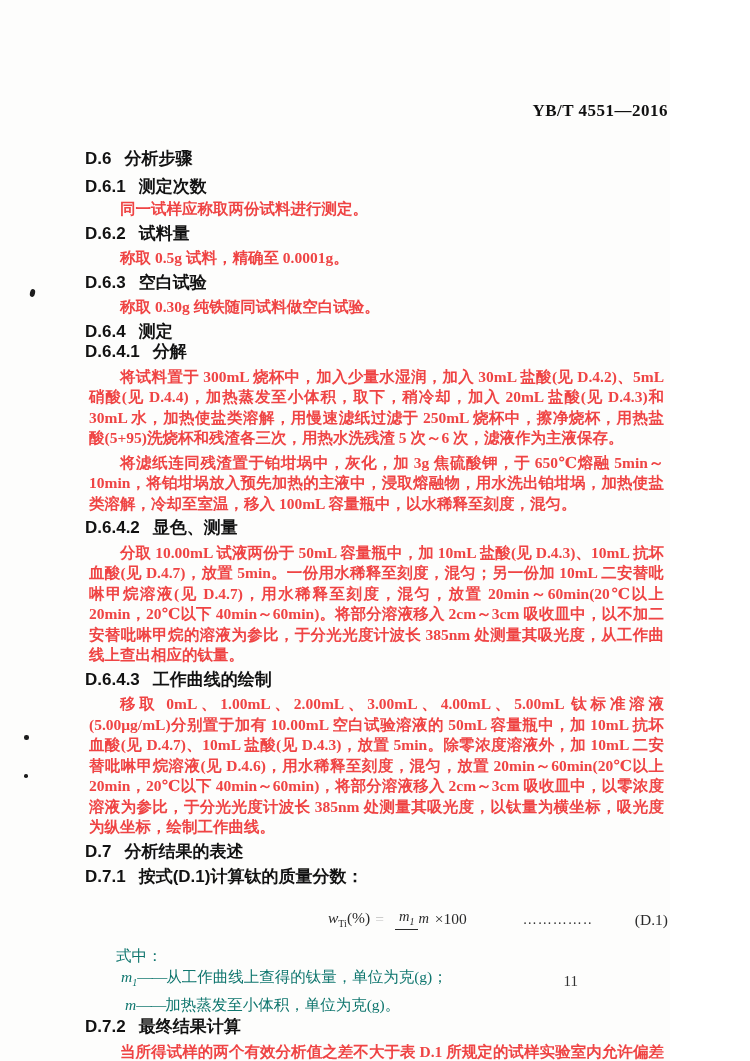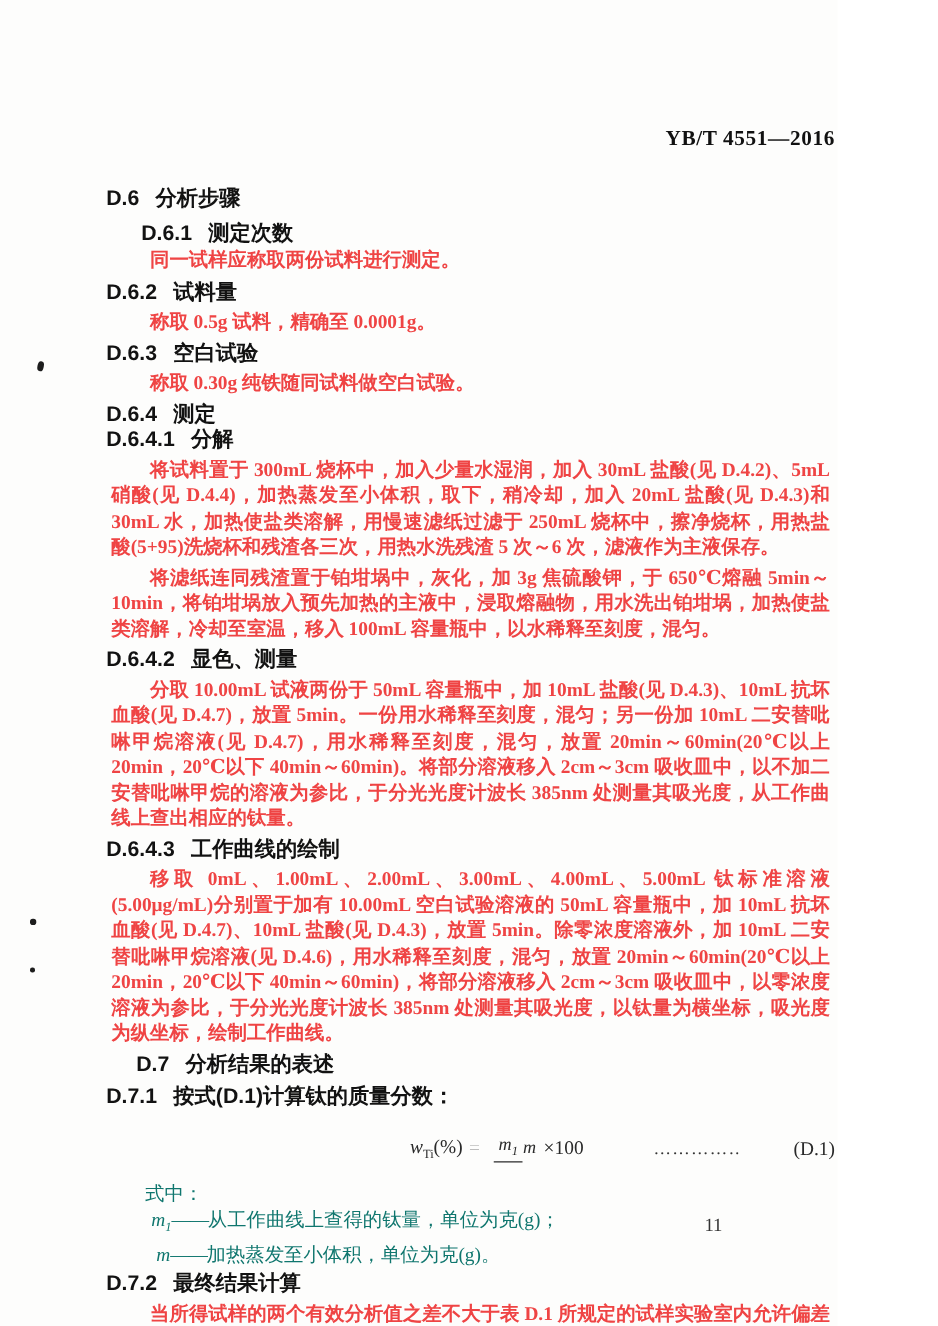--- a/index.html
+++ b/index.html
@@ -37,23 +37,23 @@
     font-size:15.5px;
     line-height:20.5px;
     text-align:justify;
     text-indent:2em;
     color:#ef4444;
     margin:4px;
     font-weight:bold;
   }
 
   .mt28 { margin-top:28px; }
-  .mt7  { margin-top:7px;margin-left:28px; }
+  .mt7  { margin-top:7px; }
   .mt2  { margin-top:2px; }
-  .mt4  { margin-top:4px;margin-left:24px; }
+  .mt4  { margin-top:4px; }
   .mt5  { margin-top:5px; }
 
   .formula-row {
     margin-top:13px;
     display:flex;
     align-items:center;
     font-size:15.5px;
     color:#2a2a2a;
     height:38px;
     gap:36px;

